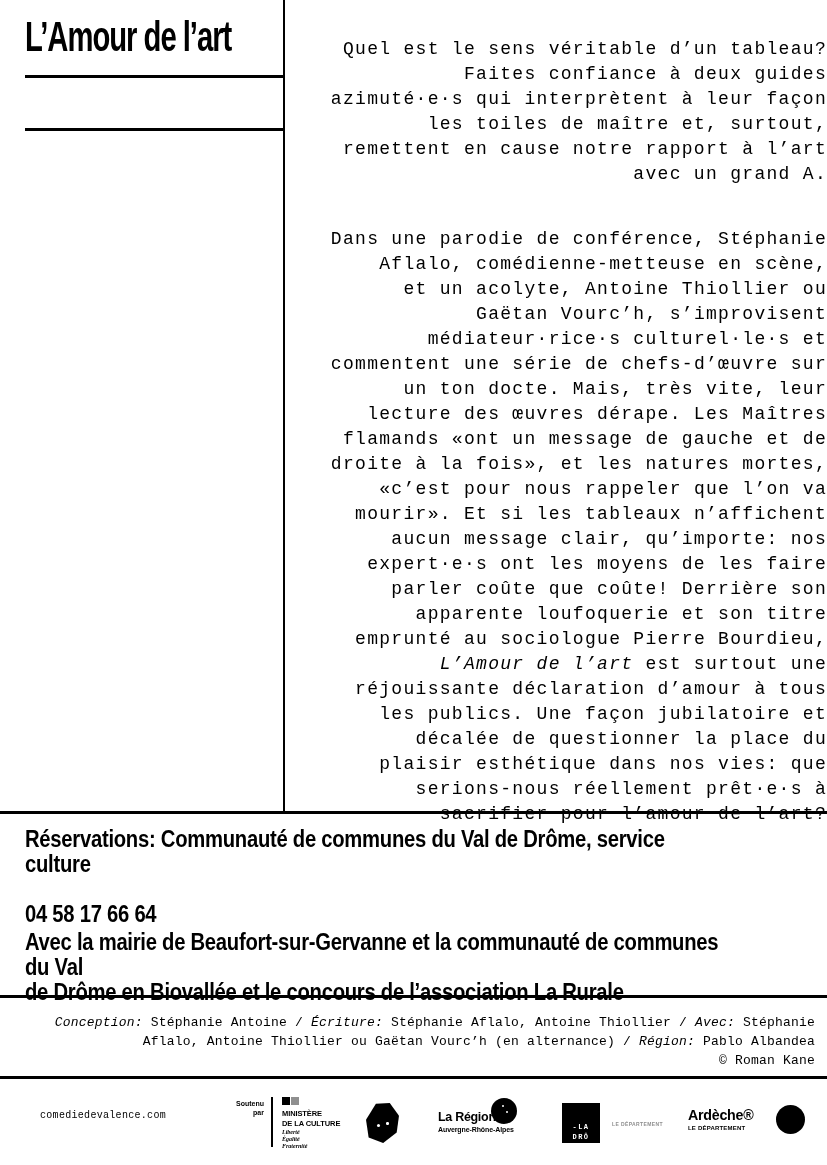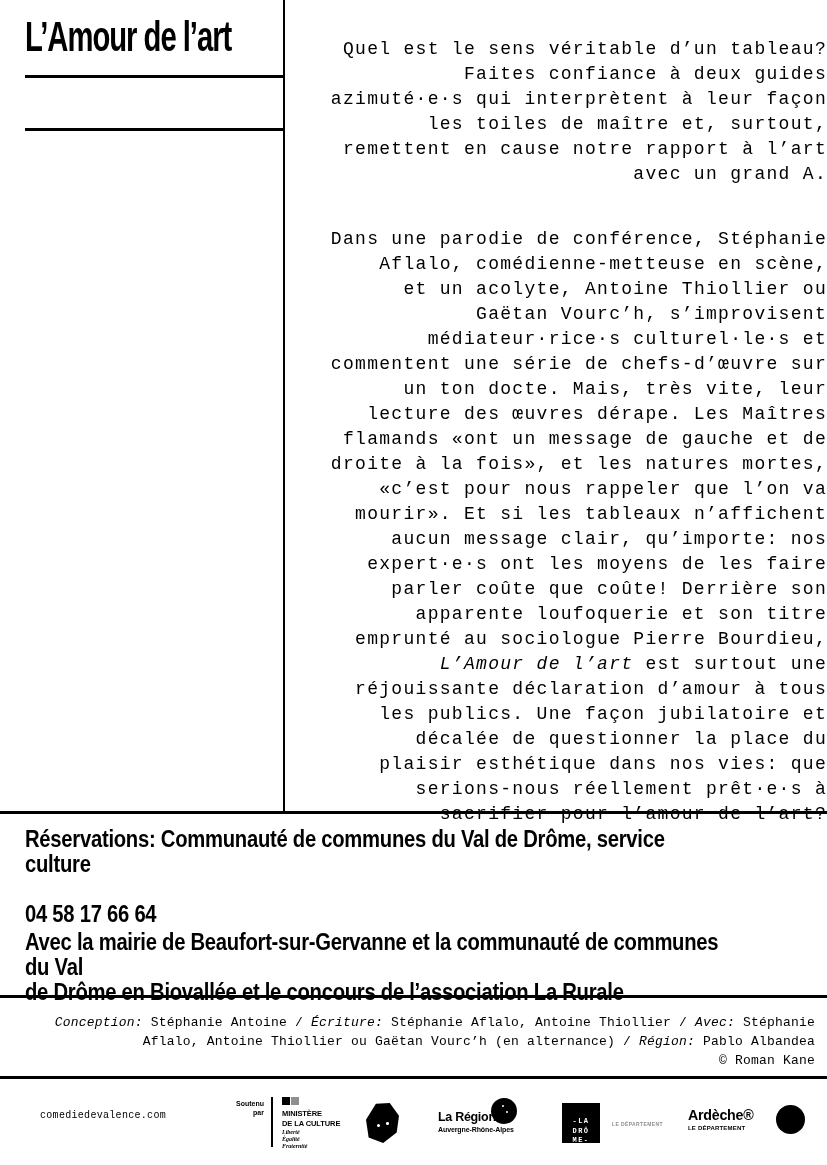--- a/index.html
+++ b/index.html
@@ -120,21 +120,21 @@
     width: 26px; height: 26px; border-radius: 50%; background: #000;
   }
   .region .circle .dot { position: absolute; background: #fff; border-radius: 50%; }
   .region-name { position: absolute; left: 0; top: 12px; font-size: 12.5px; font-weight: bold; letter-spacing: -0.3px; white-space: nowrap; }
   .region-sub  { position: absolute; left: 0; top: 28px; font-size: 7px; font-weight: bold; letter-spacing: -0.1px; white-space: nowrap; }
 
   .drome-square {
     left: 562px; top: 1103px; width: 38px; height: 40px; background: #000;
     color: #fff; text-align: center;
     font-size: 7px; font-weight: bold; line-height: 9.5px;
-    letter-spacing: 1.5px; padding-top: 14px;
+    letter-spacing: 1.5px; padding-top: 20px;
     white-space: pre-line;
   }
   .drome-sub { left: 612px; top: 1121px; font-size: 5px; font-weight: bold; letter-spacing: 0.4px; color: #8f8f8f; white-space: nowrap; }
 
   .ardeche { left: 672px; top: 1106px; margin-left: 16px; }
   .ardeche-name { font-size: 15.5px; font-weight: bold; letter-spacing: -0.3px; transform: scaleX(0.92); transform-origin: 0 0; white-space: nowrap; }
   .ardeche-sub { margin-top: 1px; font-size: 6px; font-weight: bold; letter-spacing: 0.2px; white-space: nowrap; }
 
   .circle-logo { left: 776px; top: 1105px; width: 29px; height: 29px; border-radius: 50%; background: #000; }
 </style>

